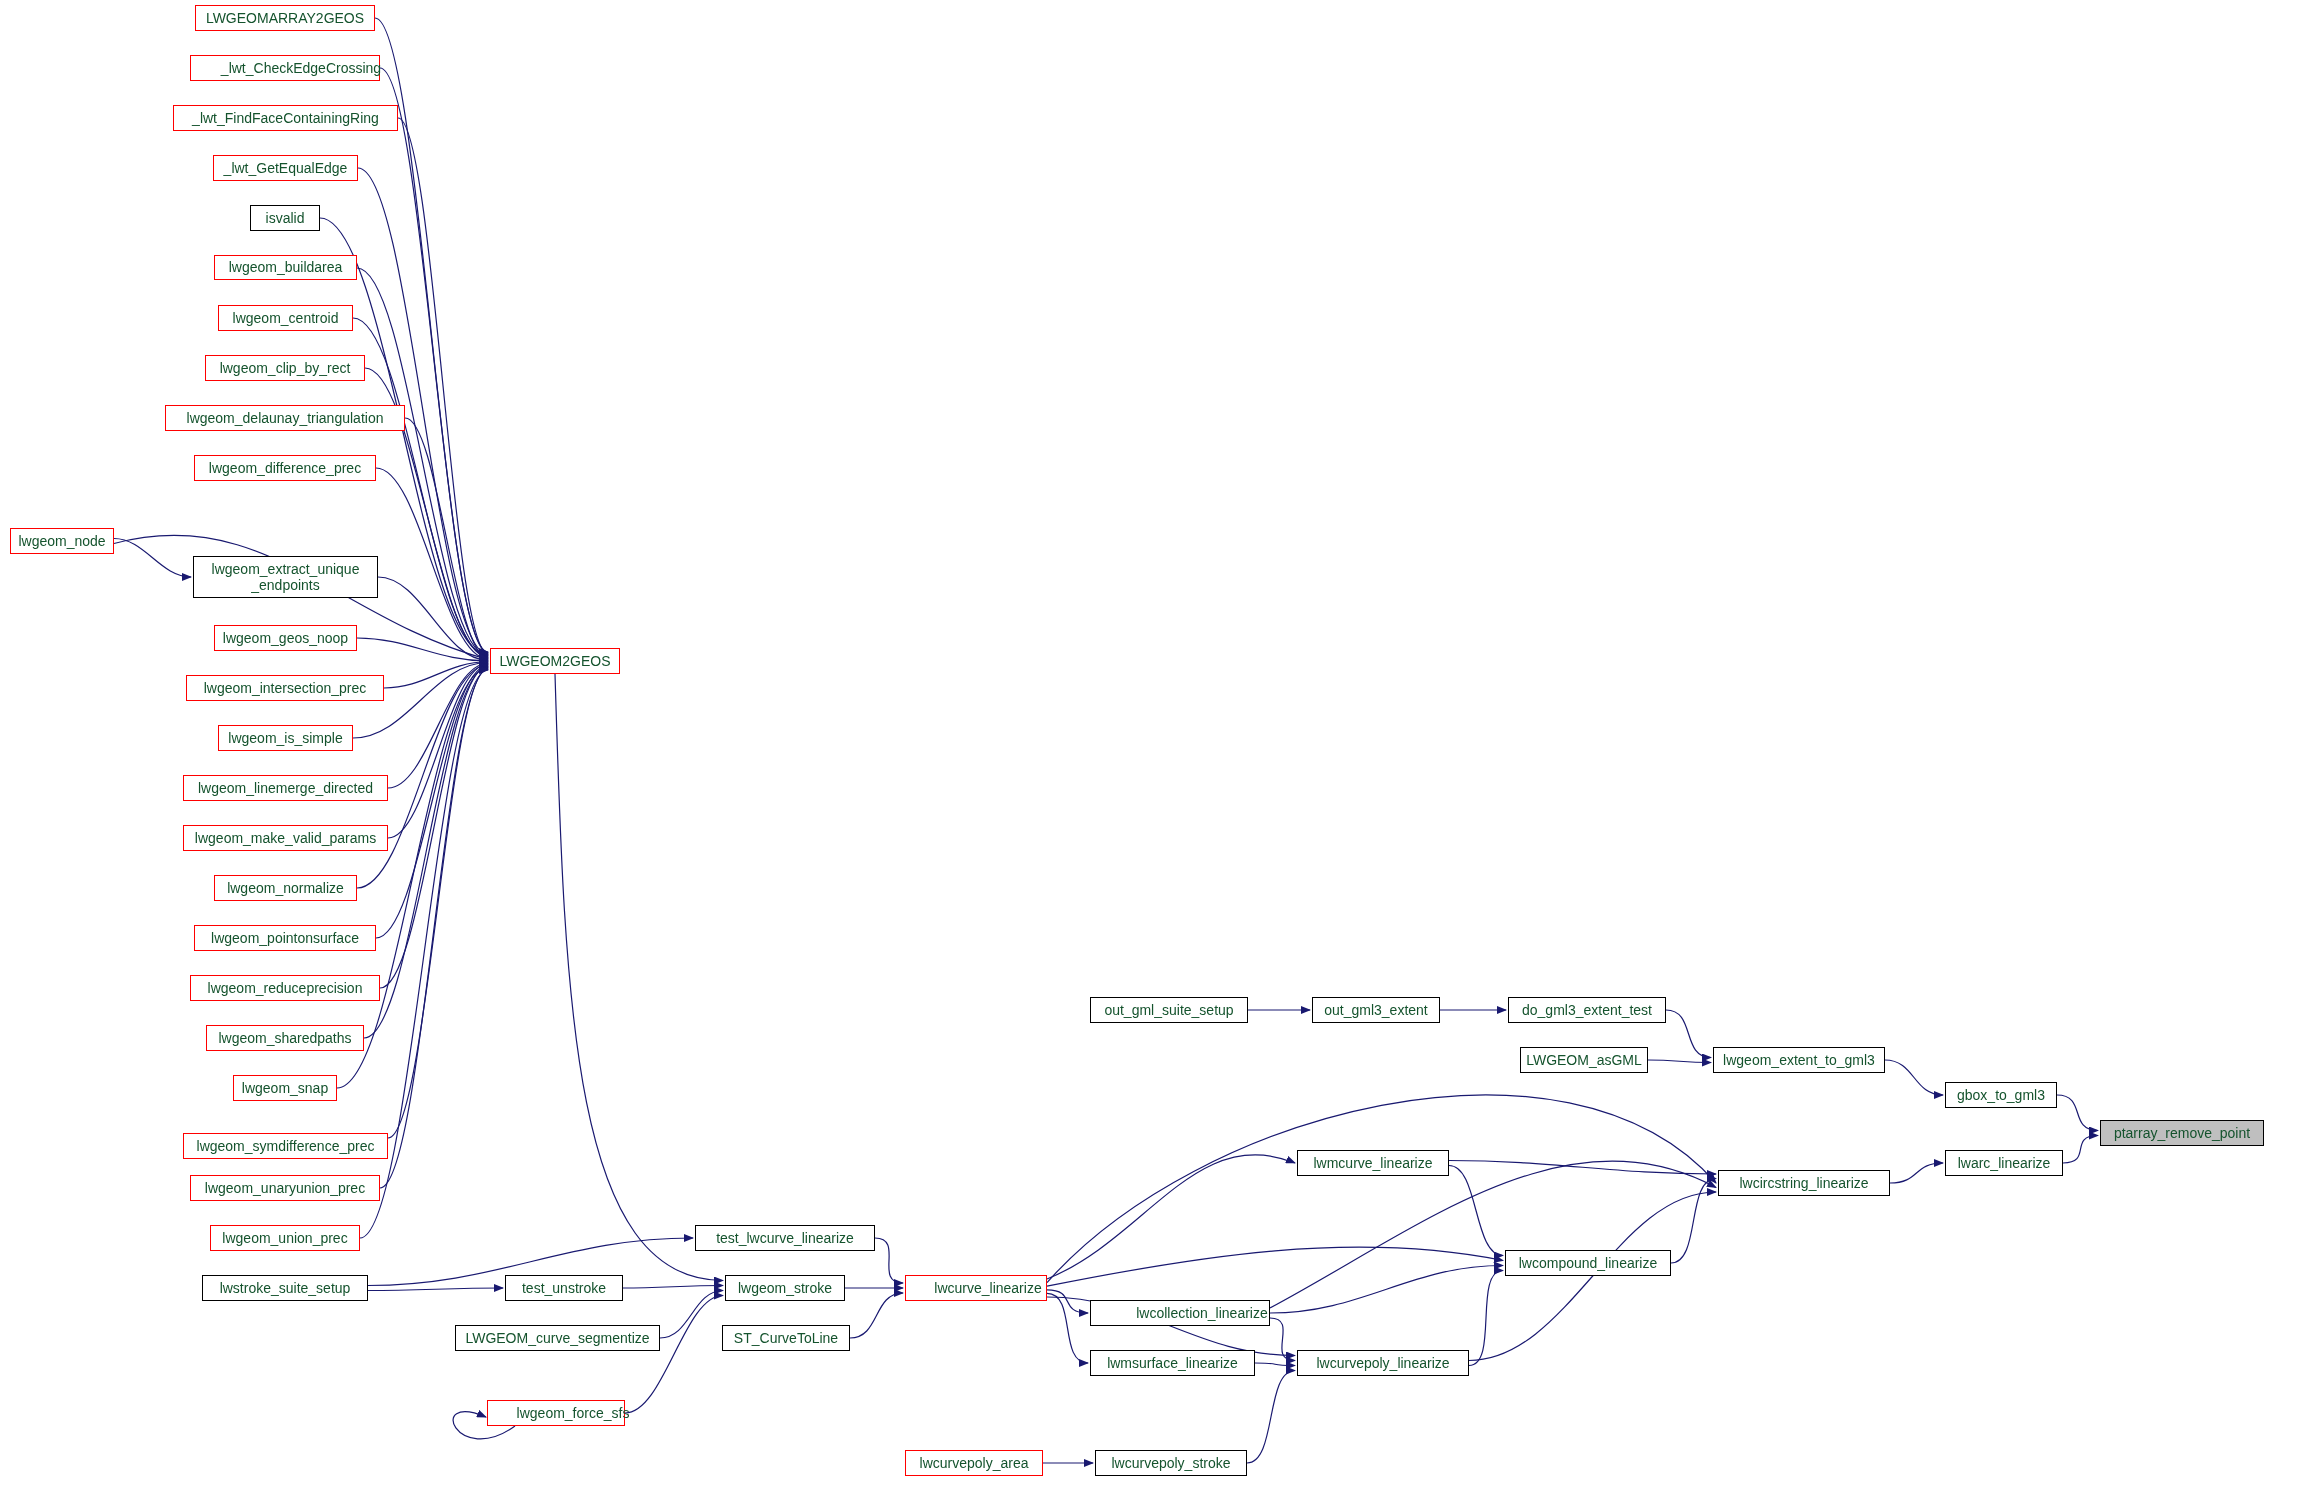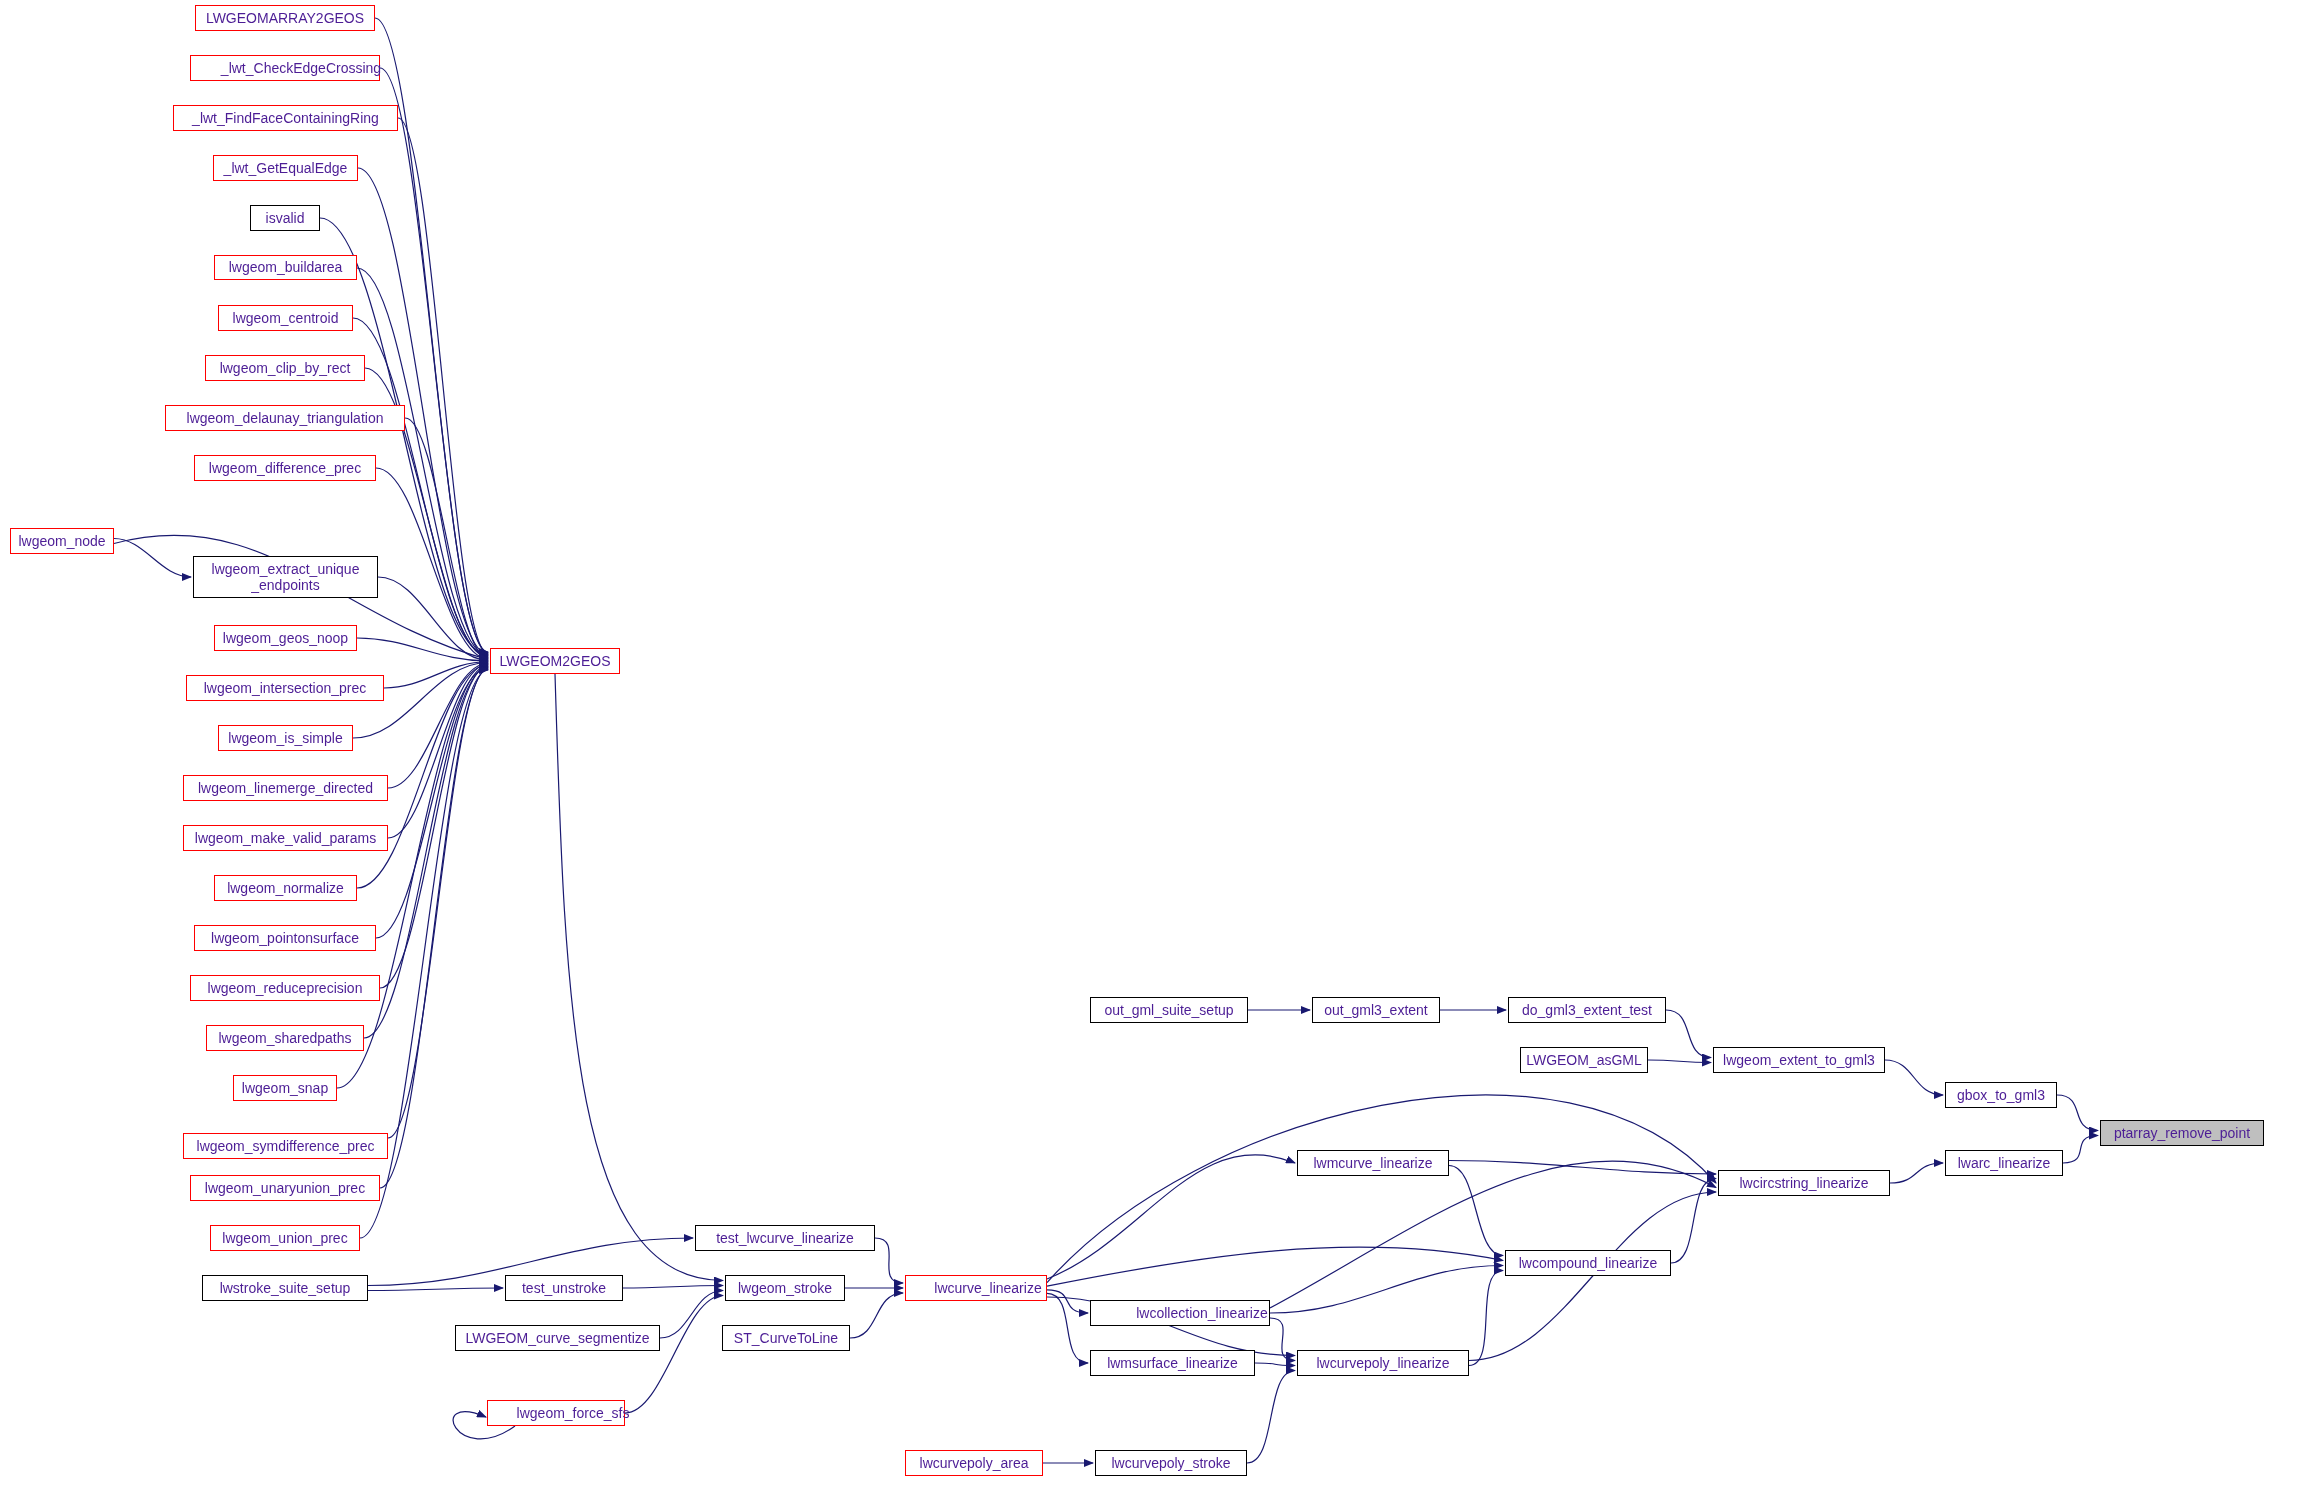--- a/index.html
+++ b/index.html
@@ -11,21 +11,21 @@
     overflow:hidden;
   }
   #edge-layer { position:absolute; left:0; top:0; }
   .edge { fill:none; stroke:#191970; stroke-width:1.2px; }
   .node {
     position:absolute;
     display:flex; align-items:center; justify-content:center;
     box-sizing:border-box;
     background:#ffffff;
     border:1px solid #000000;
-    color:#4c1d95;
+    color:#14532d;
     font-size:14px; line-height:1.15;
     text-align:center; white-space:pre-line;
     cursor:pointer;
     z-index:2;
   }
   .node.red { border-color:#ff0000; }
   .node.focus { background:#bfbfbf; cursor:default; }
 </style>
 </head>
 <body>

